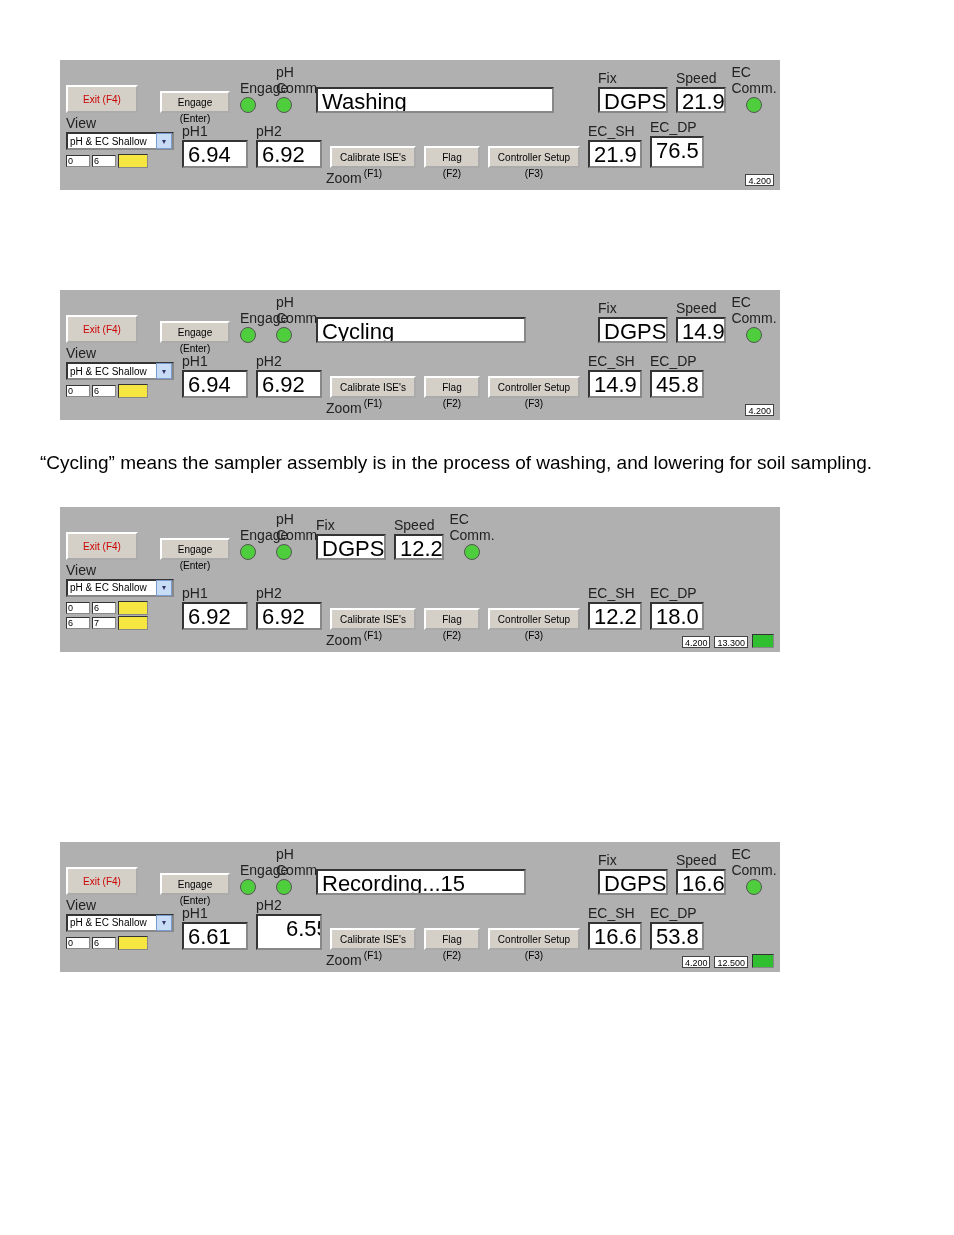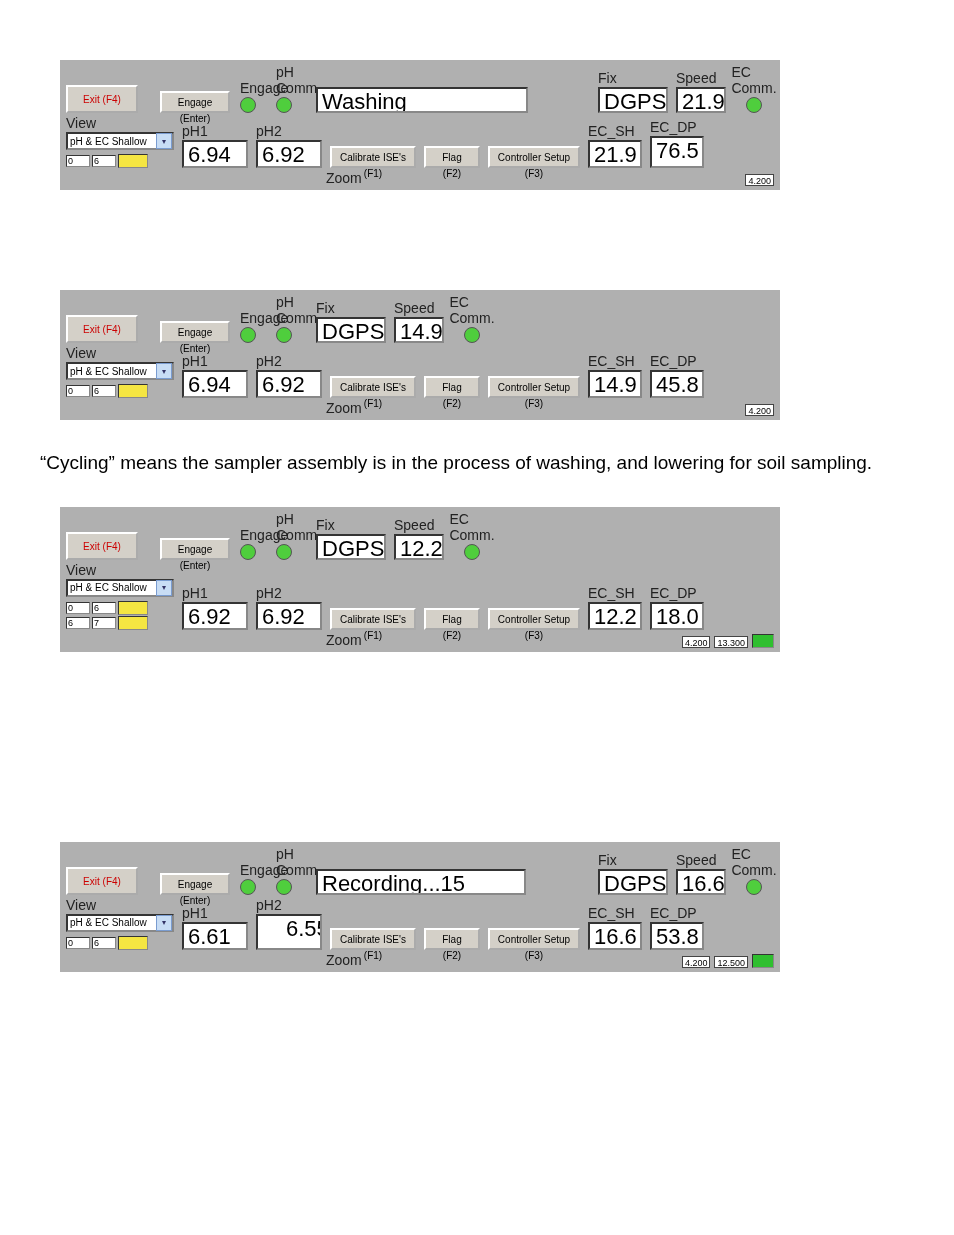--- a/index.html
+++ b/index.html
@@ -44,21 +44,21 @@
      </div>
           <div class="col" style="width:32px;">
        <span class="lbl">Engage</span>
        <span class="led"></span>
      </div>
           <div class="col" style="width:36px;">
        <span class="lbl">pH Comm.</span>
        <span class="led"></span>
      </div>
           <div class="col" style="flex:1 1 auto;min-width:180px;margin-top:10px;">
-       <div class="whitebox big" style="width:212px;height:26px;">Washing</div>
+       <div class="whitebox big" style="width:238px;height:26px;">Washing</div>
      </div>
           <div class="col" style="width:74px;">
        <span class="lbl">Fix</span>
        <div class="whitebox big" style="width:70px;height:26px;">DGPS</div>
      </div>
           <div class="col" style="width:54px;">
        <span class="lbl">Speed</span>
        <div class="whitebox big" style="width:50px;height:26px;">21.9</div>
      </div>
           <div class="col" style="width:40px;align-items:center;">
@@ -123,20 +123,23 @@
           <div style="width:76px;display:flex;align-items:flex-end;">
        <div class="btn engage">Engage (Enter)</div>
      </div>
           <div class="col" style="width:32px;">
        <span class="lbl">Engage</span>
        <span class="led"></span>
      </div>
           <div class="col" style="width:36px;">
        <span class="lbl">pH Comm.</span>
        <span class="led"></span>
+     </div>
+          <div class="col" style="flex:1 1 auto;min-width:180px;margin-top:10px;">
+       <div class="whitebox big" style="width:210px;height:26px;">Cycling</div>
      </div>
           <div class="col" style="width:74px;">
        <span class="lbl">Fix</span>
        <div class="whitebox big" style="width:70px;height:26px;">DGPS</div>
      </div>
           <div class="col" style="width:54px;">
        <span class="lbl">Speed</span>
        <div class="whitebox big" style="width:50px;height:26px;">14.9</div>
      </div>
           <div class="col" style="width:40px;align-items:center;">

